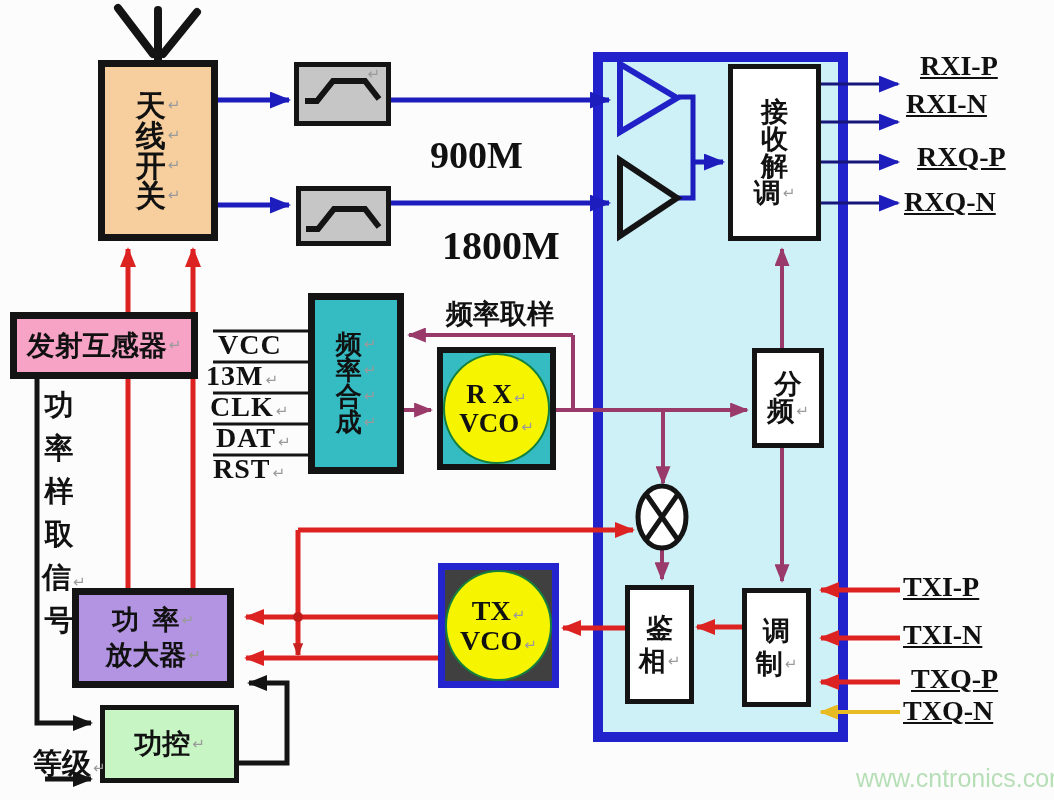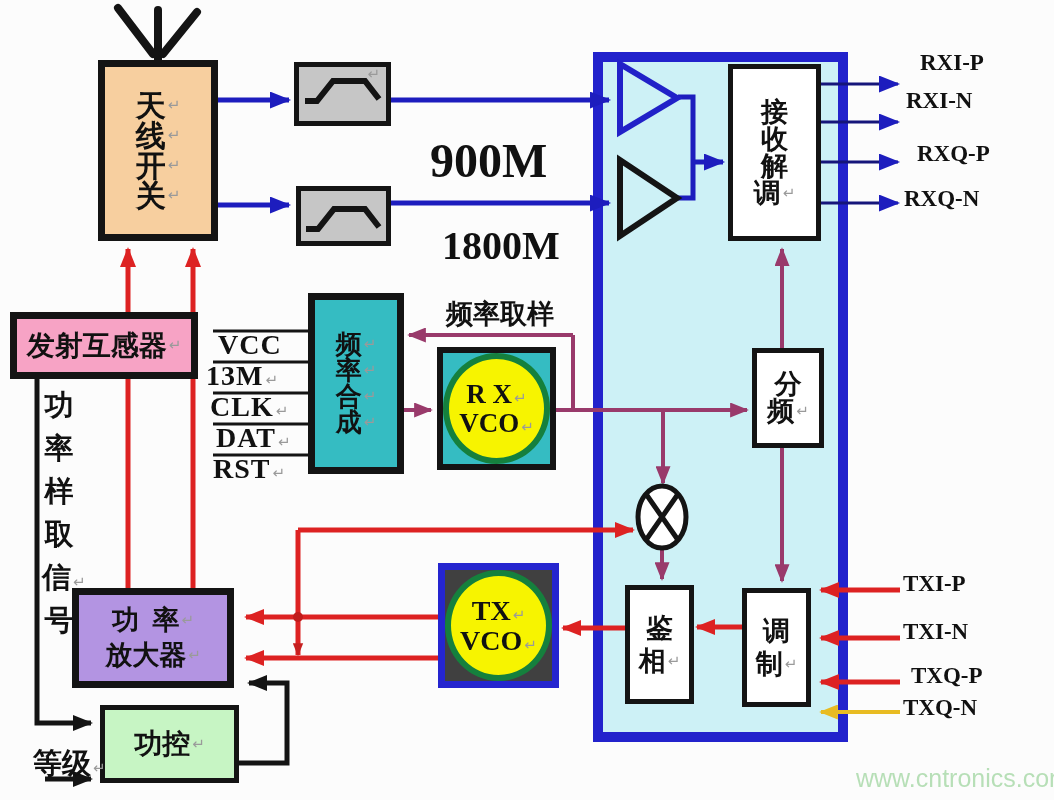--- a/index.html
+++ b/index.html
@@ -7,24 +7,24 @@
           font-family:"Liberation Serif", serif;color:#111;}
   .abs{position:absolute;}
   svg{position:absolute;left:0;top:0;}
   .box{position:absolute;box-sizing:border-box;border:5px solid #141414;
        display:flex;flex-direction:column;align-items:center;justify-content:center;
        text-align:center;line-height:1;z-index:3;}
   .vrow{display:flex;align-items:center;justify-content:center;line-height:1.0;}
   .ret{color:#9a9a9a;font-size:15px;margin-left:2px;font-family:"DejaVu Sans",sans-serif;font-weight:400;}
   .cjk{font-weight:600;}
   .lbl{position:absolute;font-weight:700;z-index:4;white-space:nowrap;}
-  .port{position:absolute;font-size:23px;font-weight:600;z-index:4;white-space:nowrap;}
+  .port{position:absolute;font-size:28px;font-weight:600;z-index:4;white-space:nowrap;text-decoration:underline;}
   .pin{position:absolute;font-size:28px;font-weight:700;z-index:4;white-space:nowrap;letter-spacing:1px;margin-top:28px;}
   .vco-circle{position:absolute;left:0;top:0;right:0;bottom:0;border-radius:50%;
-      background:#f7f400;border:6px solid #15803d;box-sizing:border-box;
+      background:#f7f400;border:2px solid #15803d;box-sizing:border-box;
       display:flex;flex-direction:column;align-items:center;justify-content:center;z-index:1;}
   .vco-text{font-weight:700;line-height:1.05;}
   .chip{position:absolute;box-sizing:border-box;z-index:1;}
   .layer{z-index:2;}
   .pre{white-space:pre;}
 </style>
 </head>
 <body>
 
 <div id="canvas">
@@ -250,21 +250,21 @@
   <div class="box" style="left:742px;top:588px;width:69px;height:119px;background:#ffffff;font-size:27px;">
     <div class="vrow">
         <span class="cjk">调</span>
       </div>
     <div class="vrow" style="margin-top:6px;">
         <span class="cjk">制</span>
         <span class="ret">↵</span>
       </div>
   </div>
 
-  <div class="lbl" style="left:430px;top:133px;font-size:48px;">900M</div>
+  <div class="lbl" style="left:430px;top:133px;font-size:38px;">900M</div>
   <div class="lbl" style="left:442px;top:222px;font-size:40px;">1800M</div>
 
   <div class="lbl" style="left:446px;top:296px;font-size:27px;">频率取样</div>
 
   <div class="lbl" style="left:42px;top:386px;font-size:29px;width:34px;text-align:center;">
     <div>功</div>
     <div style="margin-top:3px;">率</div>
     <div style="margin-top:3px;">样</div>
     <div style="margin-top:3px;">取</div>
     <div style="margin-top:3px;white-space:nowrap;"><span>信</span><span class="ret">↵</span></div>

